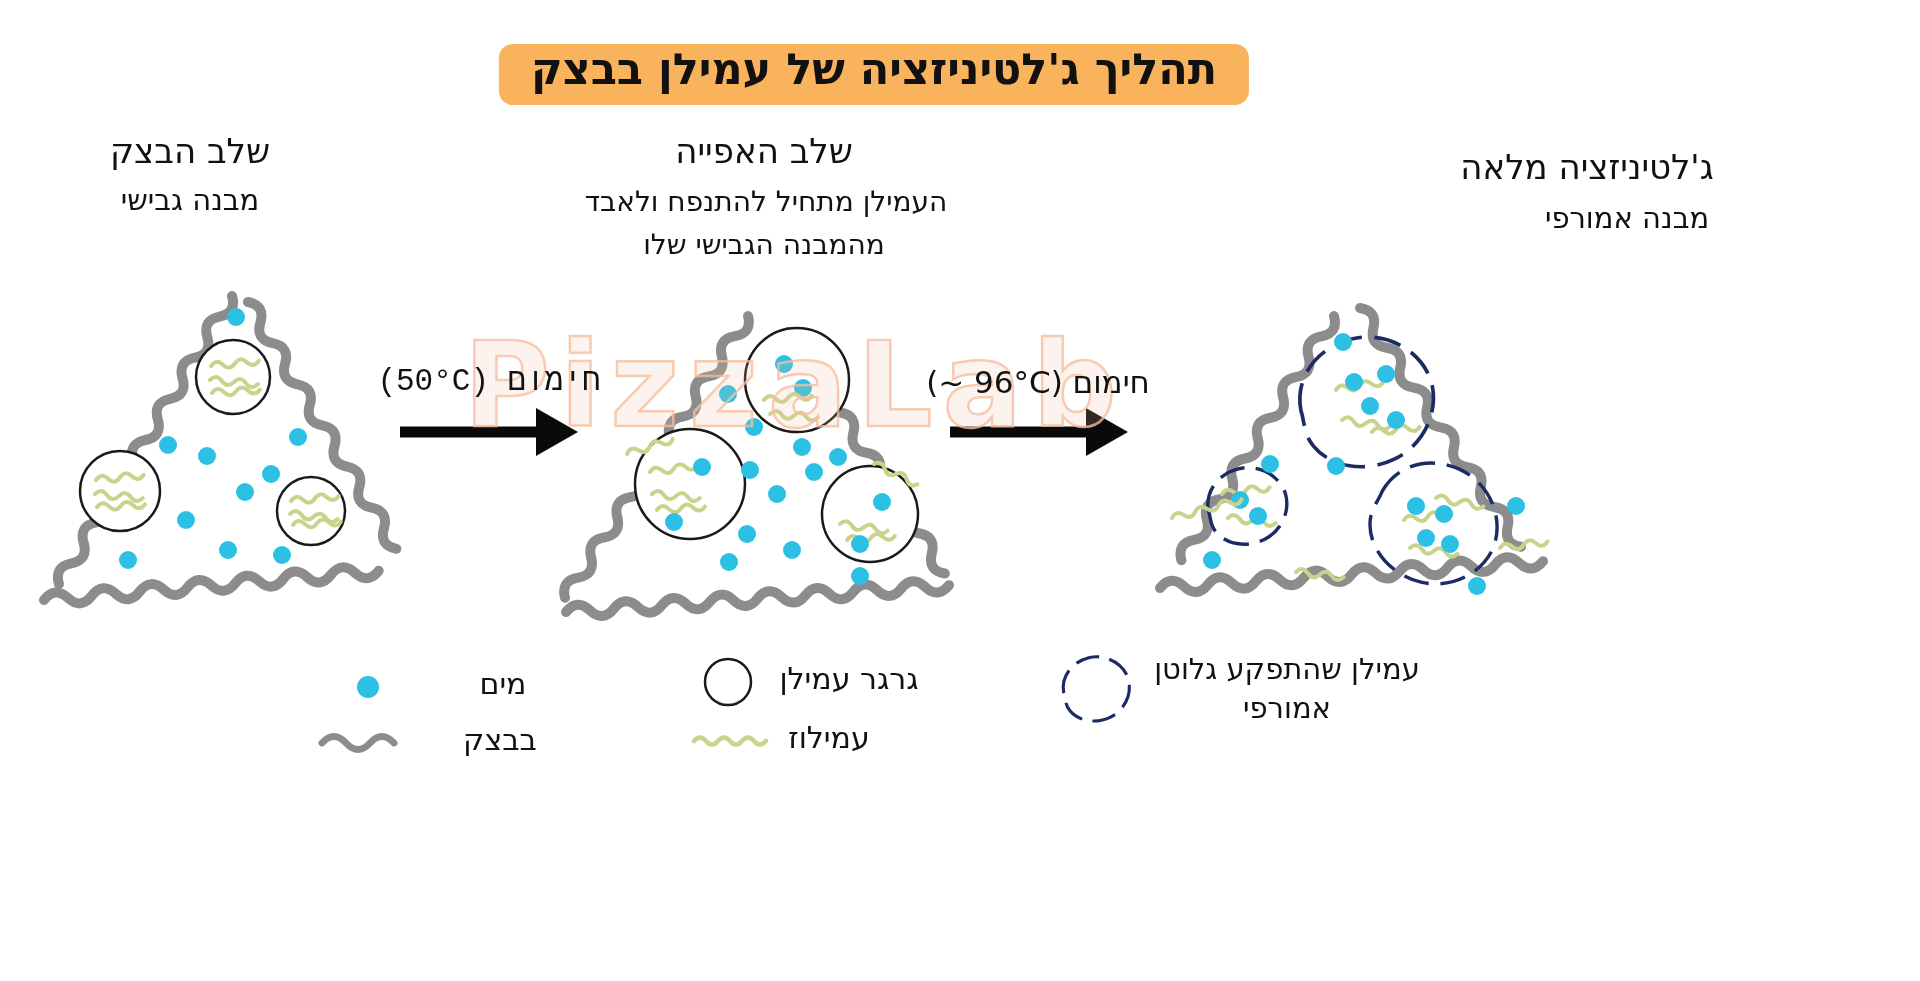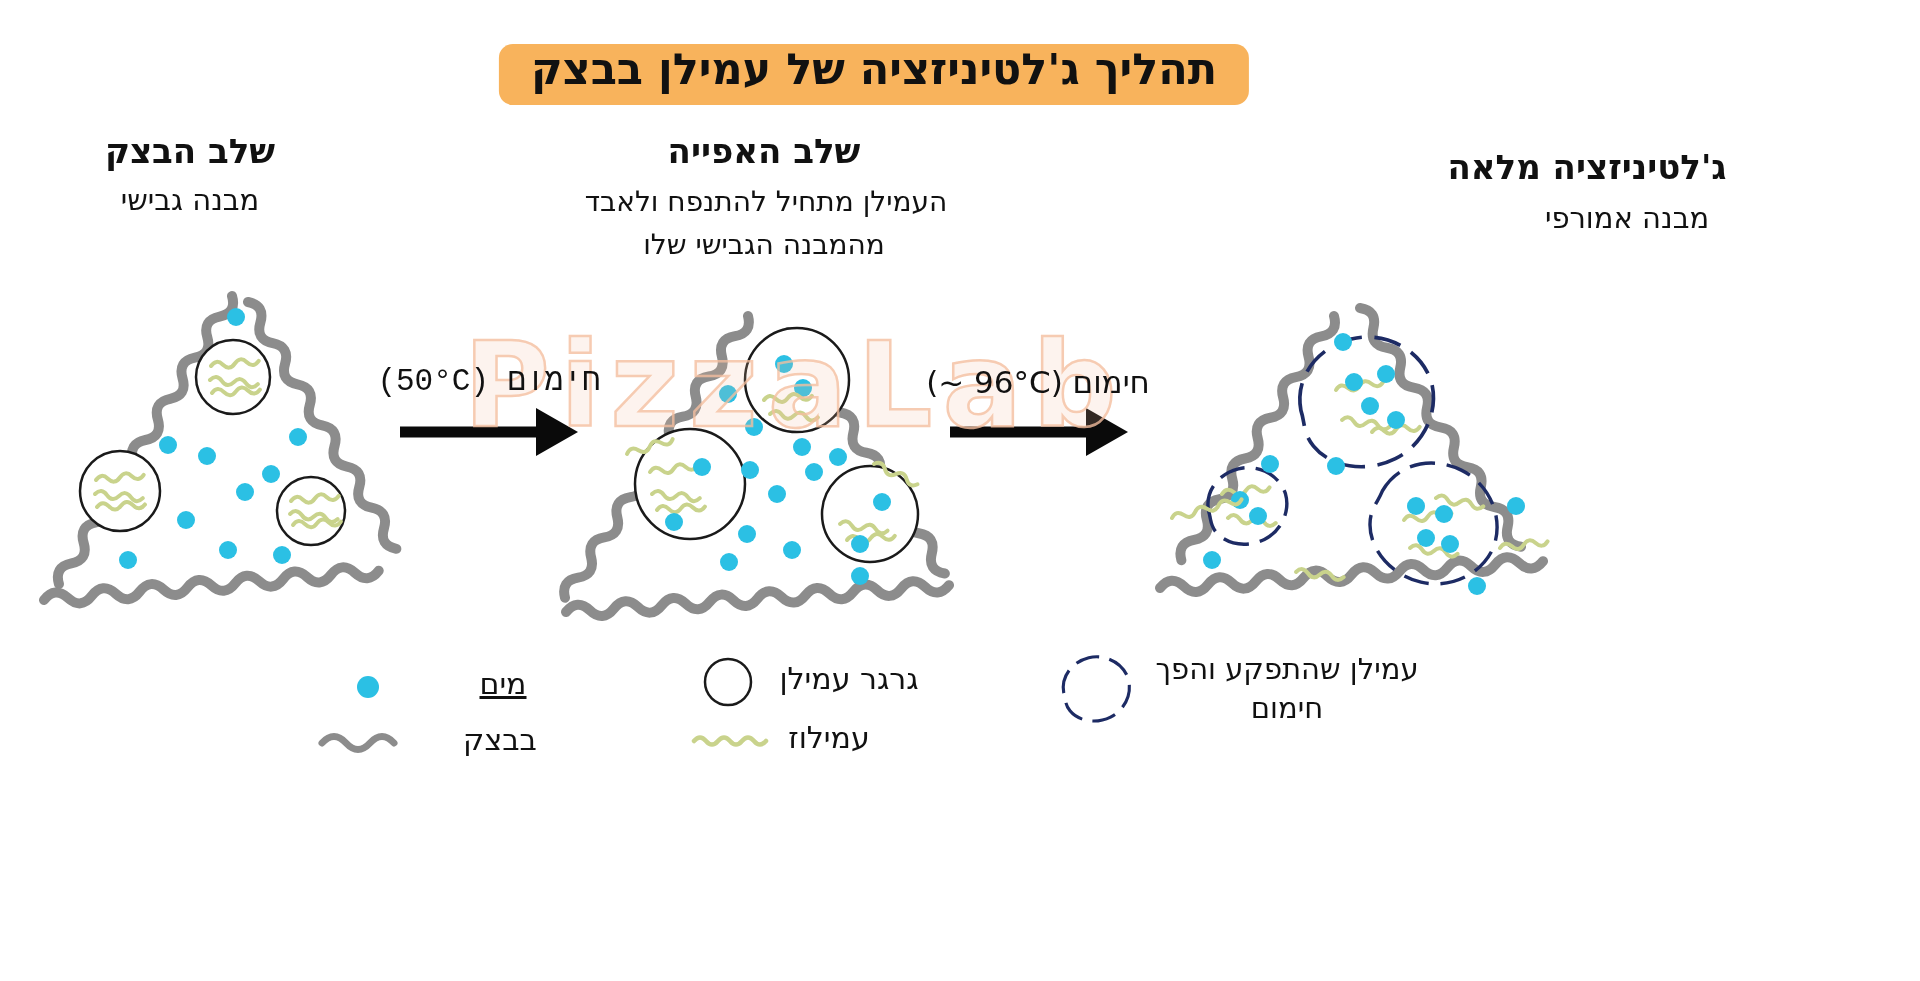--- a/index.html
+++ b/index.html
@@ -5,37 +5,37 @@
   html,body{margin:0;padding:0;overflow:hidden;}
   body{
     width:1920px;height:981px;background:#ffffff;position:relative;
     font-family:"DejaVu Sans","Liberation Sans",sans-serif;
     color:var(--c-text,#111111);
   }
   #canvas-svg{position:absolute;left:0;top:0;z-index:1;}
   .txt{position:absolute;transform:translateX(-50%);text-align:center;white-space:nowrap;z-index:3;}
   #title{left:874px;top:44px;font-size:43px;font-weight:700;
     background:var(--c-title_bg,#F8B35C);padding:0 32px 11px;border-radius:14px;}
-  .h{font-size:34px;font-weight:700;}
+  .h{font-size:34px;font-weight:400;}
   .sub{font-size:29px;}
   #s1h{left:190px;top:131px;}
   #s1s{left:190px;top:183px;}
   #s2h{left:764px;top:131px;}
   #s2s1{left:766px;top:185px;font-size:28px;}
   #s2s2{left:764px;top:228px;font-size:28px;}
   #s3h{left:1587px;top:147px;text-align:right;}
   #s3s{left:1587px;top:201px;margin-left:40px;}
   .arrow-label{font-size:31px;}
   #al1{left:489px;top:364px;font-family:Liberation Mono, monospace;}
   #al2{left:1038px;top:364px;}
   #wm{left:795px;top:316px;font-size:118px;font-weight:800;letter-spacing:10px;z-index:2;
       color:rgba(246,190,158,0.22);-webkit-text-stroke:2.5px var(--c-watermark,#F5BF9F);
       opacity:.8;pointer-events:none;}
   .lg{font-size:30px;}
-  #lg-water{left:503px;top:666px;text-decoration:underline;}
+  #lg-water{left:503px;top:666px;}
   #lg-gluten{left:500px;top:722px;}
   #lg-granule{left:849px;top:661px;}
   #lg-amylose{left:829px;top:720px;}
   #lg-blob{left:1287px;top:650px;font-size:29px;white-space:normal;width:310px;line-height:1.35;}
   
   .gluten{fill:none;stroke:var(--c-gluten,#8C8C8C);stroke-width:10;stroke-linecap:round;}
   .gluten-small{fill:none;stroke:var(--c-gluten,#8C8C8C);stroke-width:7;stroke-linecap:round;}
   .amy{fill:none;stroke:var(--c-amylose,#C9D38C);stroke-width:4;stroke-linecap:round;}
   .amy-icon{fill:none;stroke:var(--c-amylose,#C9D38C);stroke-width:4.5;stroke-linecap:round;}
   .water{fill:var(--c-water,#2BC0E4);}
@@ -216,13 +216,13 @@
 <div id="s3h" class="txt h" dir="rtl">ג'לטיניזציה מלאה</div>
 <div id="s3s" class="txt sub" dir="rtl">מבנה אמורפי</div>
 
 <div id="al1" class="txt arrow-label" dir="rtl">חימום ⁦(50°C)⁩</div>
 <div id="al2" class="txt arrow-label" dir="rtl">חימום ⁦(~ 96°C)⁩</div>
 
 <div id="lg-water" class="txt lg" dir="rtl">מים</div>
 <div id="lg-gluten" class="txt lg" dir="rtl">בבצק</div>
 <div id="lg-granule" class="txt lg" dir="rtl">גרגר עמילן</div>
 <div id="lg-amylose" class="txt lg" dir="rtl">עמילוז</div>
-<div id="lg-blob" class="txt lg" dir="rtl">עמילן שהתפקע והפך חימום</div>
+<div id="lg-blob" class="txt lg" dir="rtl">עמילן שהתפקע גלוטן אמורפי</div>
 
 </body></html>

